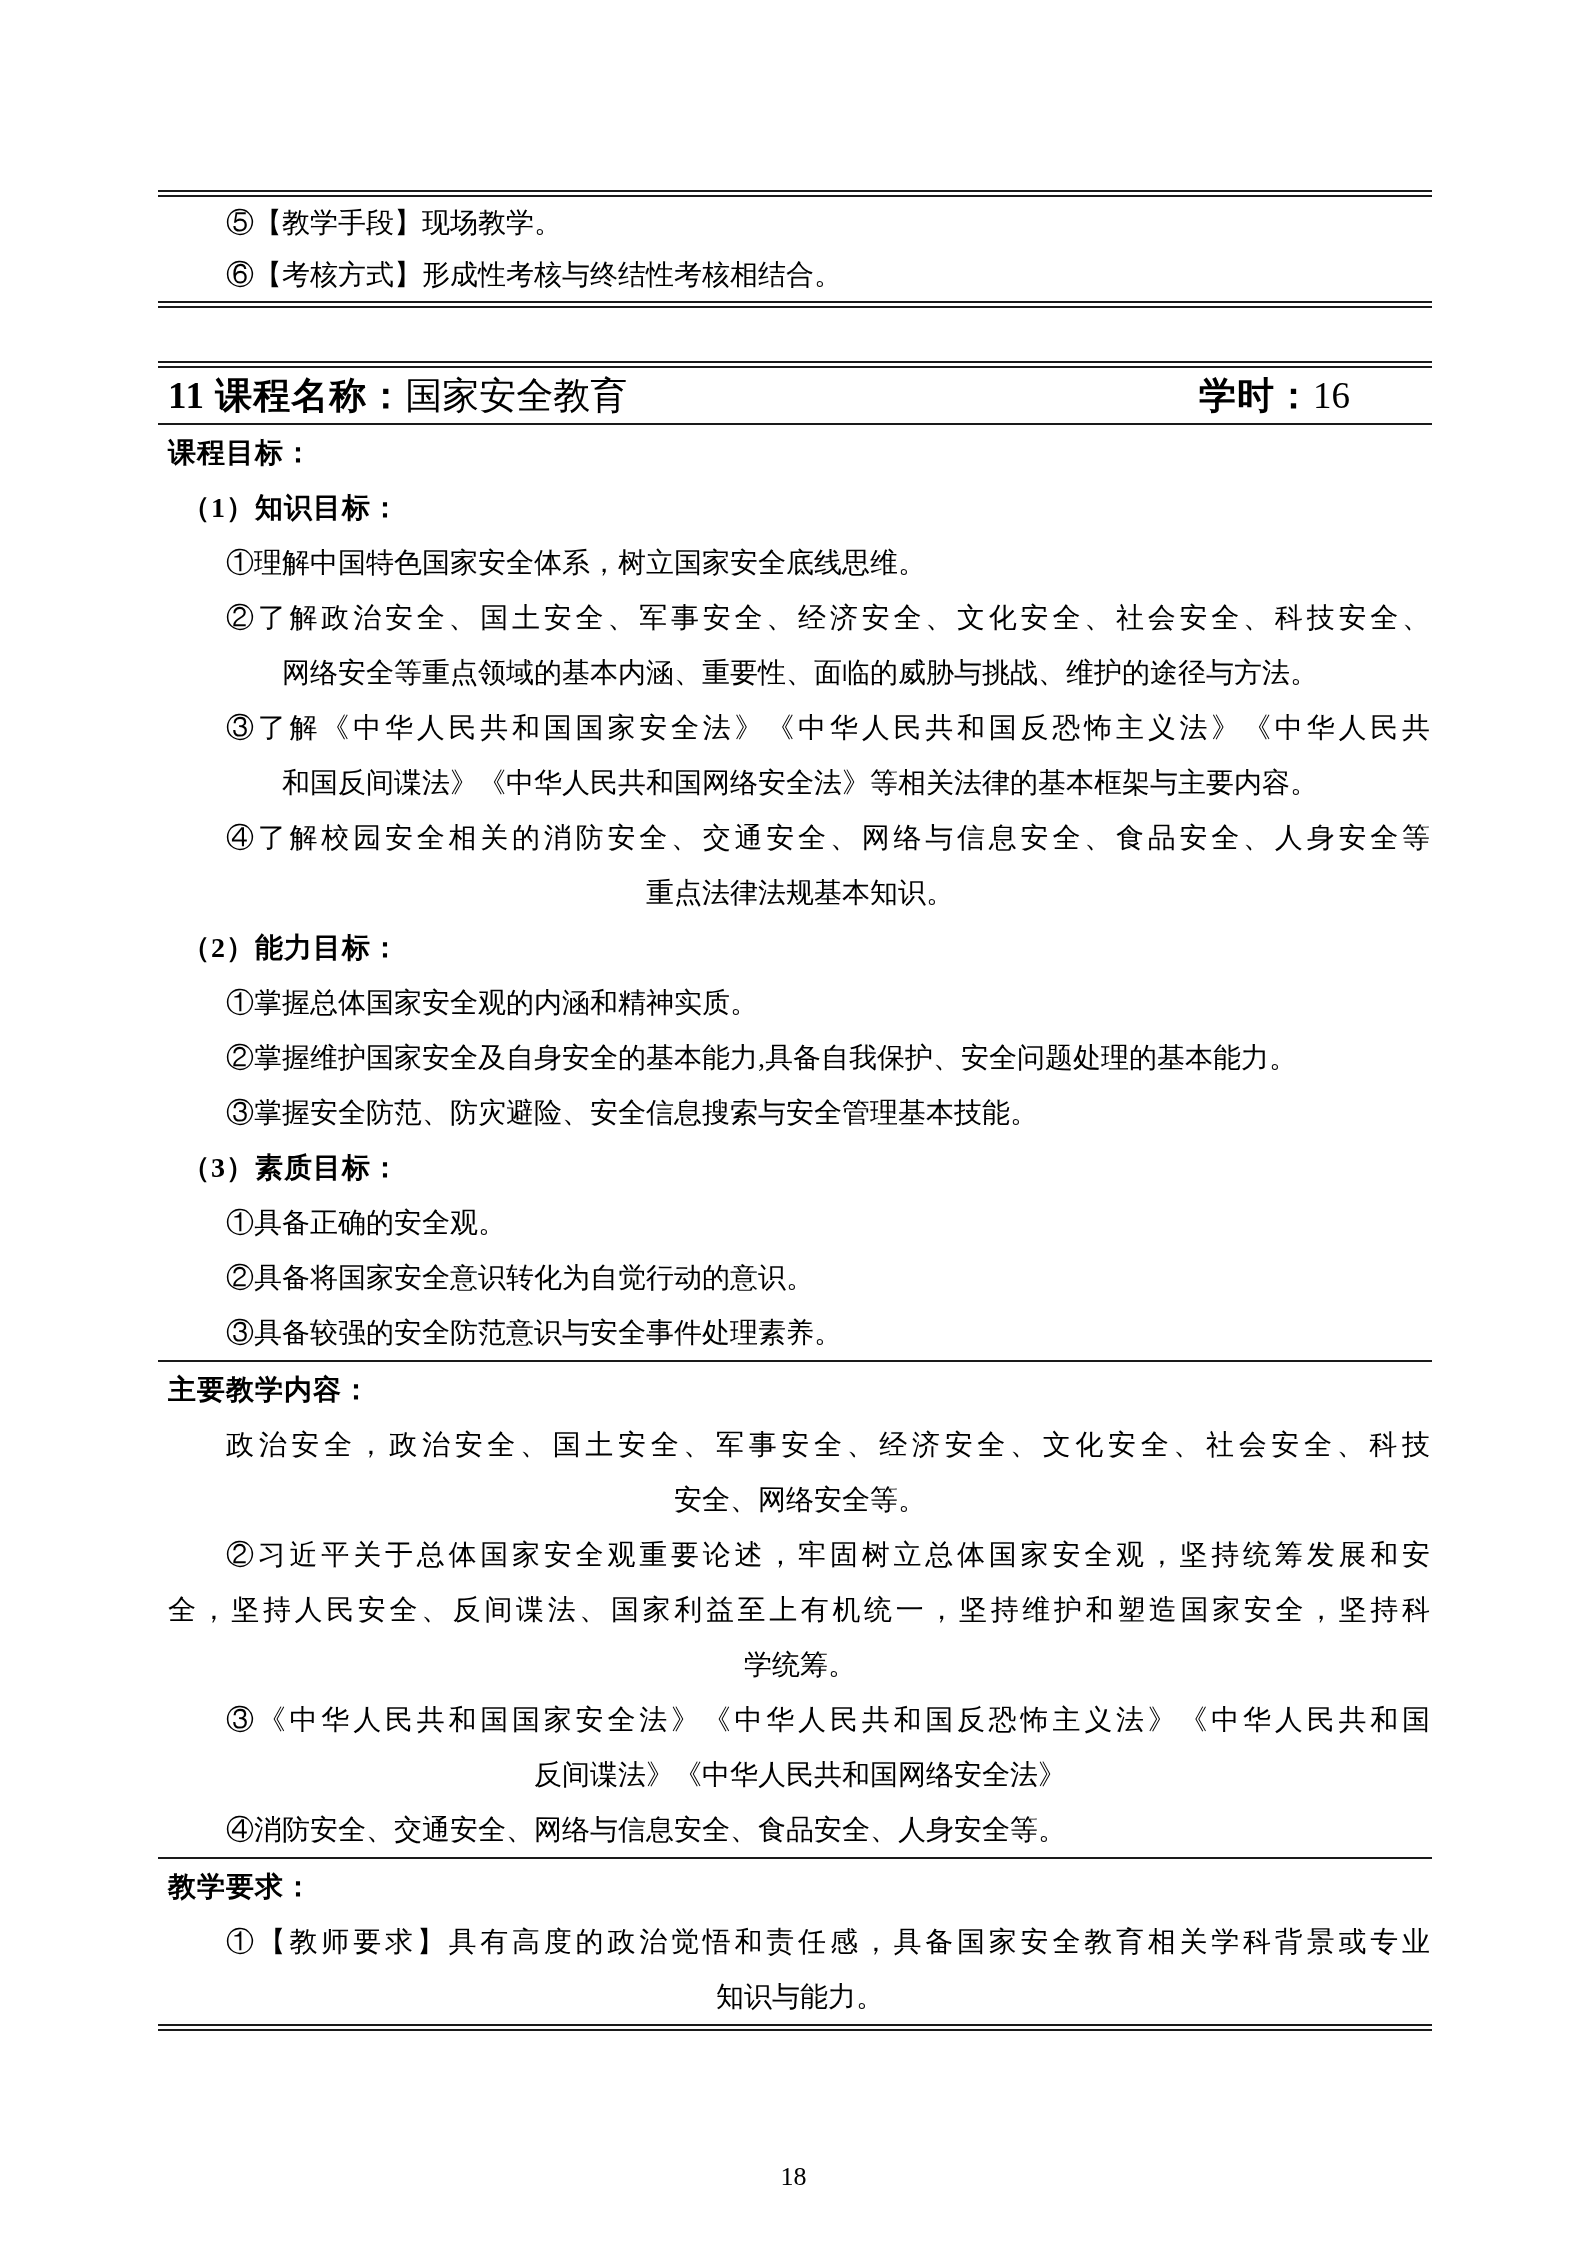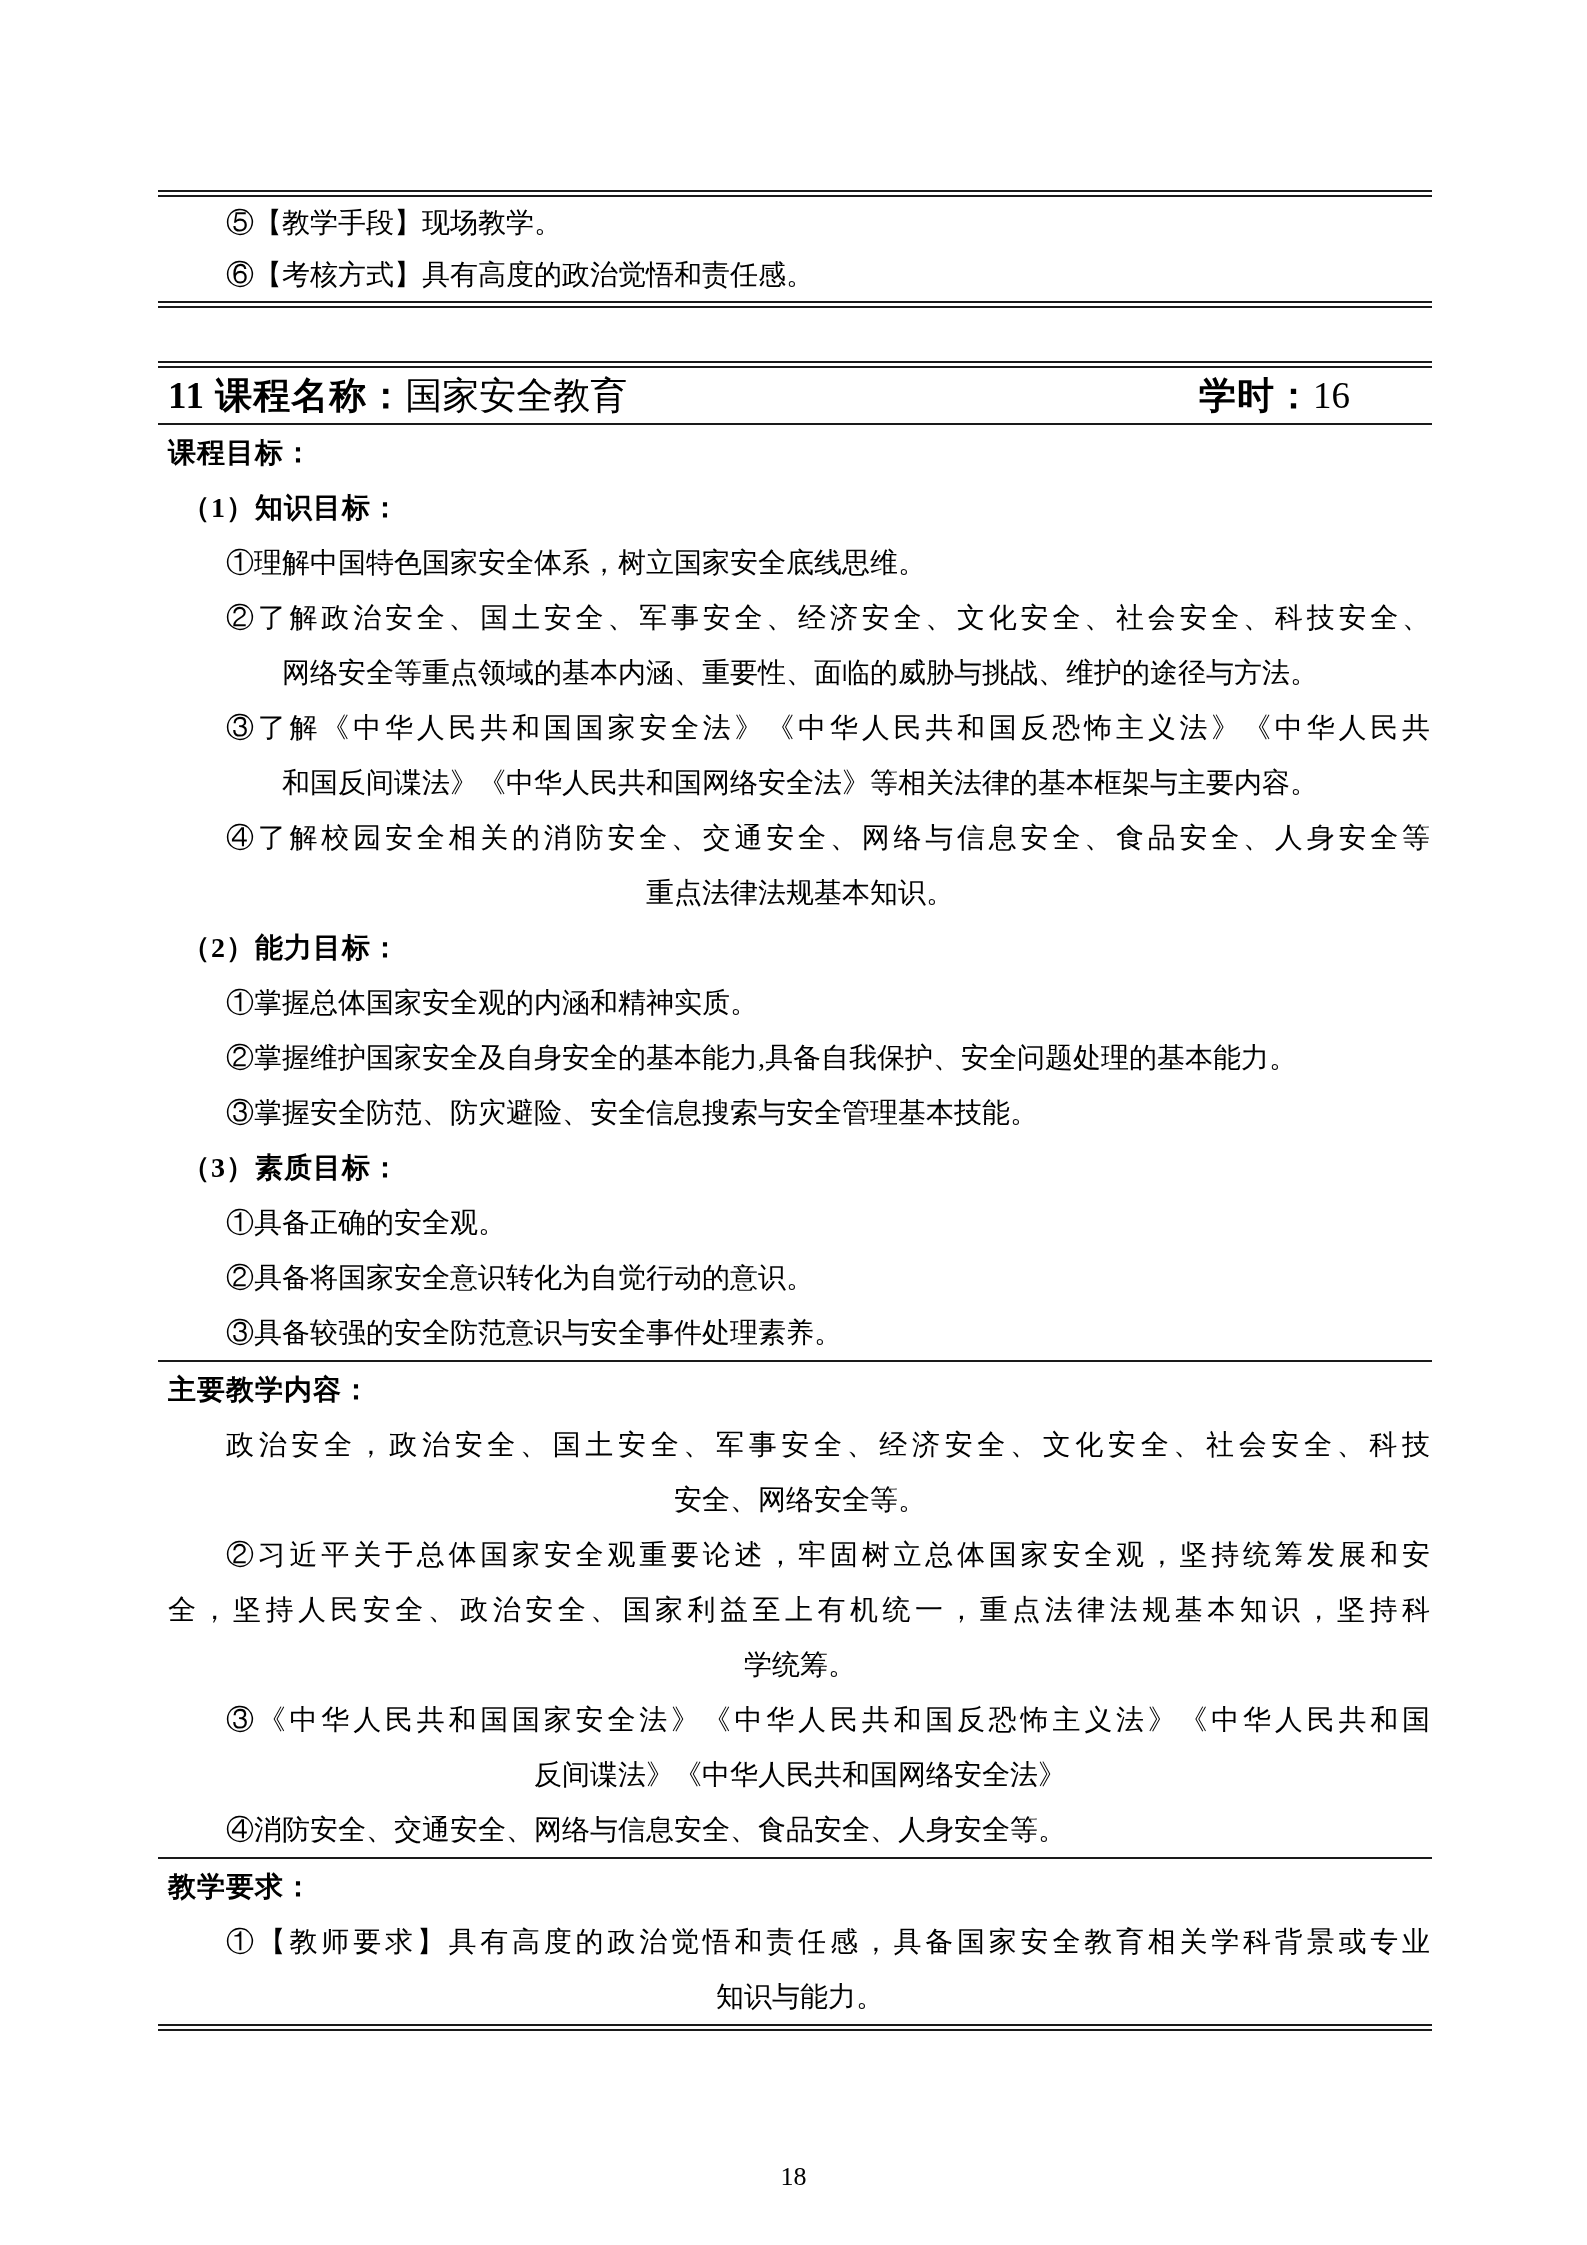--- a/index.html
+++ b/index.html
@@ -79,21 +79,21 @@
 <body>
 
 <div class="page">
   <div class="content">
 
     <div class="spacer-top"></div>
 
     <div class="rule double"></div>
     <div id="prev-rows">
         <div class="prev-row">⑤【教学手段】现场教学。</div>
-        <div class="prev-row">⑥【考核方式】具有高度的政治觉悟和责任感。</div>
+        <div class="prev-row">⑥【考核方式】形成性考核与终结性考核相结合。</div>
       </div>
     <div class="rule double"></div>
 
     <div class="table-gap"></div>
 
     <div class="rule double"></div>
 
     <div class="course-header">
       <div class="left">
         <span class="bold">11 课程名称：</span><span>国家安全教育</span>
@@ -121,21 +121,21 @@
         <div class="line item">③掌握安全防范、防灾避险、安全信息搜索与安全管理基本技能。</div>
         <div class="line subheader">（3）素质目标：</div>
         <div class="line item">①具备正确的安全观。</div>
         <div class="line item">②具备将国家安全意识转化为自觉行动的意识。</div>
         <div class="line item">③具备较强的安全防范意识与安全事件处理素养。</div>
         <div class="rule single"></div>
         <div class="line sec-title">主要教学内容：</div>
         <div class="line item fill">政治安全，政治安全、国土安全、军事安全、经济安全、文化安全、社会安全、科技</div>
         <div class="line cont">安全、网络安全等。</div>
         <div class="line item fill">②习近平关于总体国家安全观重要论述，牢固树立总体国家安全观，坚持统筹发展和安</div>
-        <div class="line cont fill">全，坚持人民安全、政治安全、国家利益至上有机统一，重点法律法规基本知识，坚持科</div>
+        <div class="line cont fill">全，坚持人民安全、反间谍法、国家利益至上有机统一，坚持维护和塑造国家安全，坚持科</div>
         <div class="line cont">学统筹。</div>
         <div class="line item fill">③《中华人民共和国国家安全法》《中华人民共和国反恐怖主义法》《中华人民共和国</div>
         <div class="line cont">反间谍法》《中华人民共和国网络安全法》</div>
         <div class="line item">④消防安全、交通安全、网络与信息安全、食品安全、人身安全等。</div>
         <div class="rule single"></div>
         <div class="line sec-title">教学要求：</div>
         <div class="line item fill">①【教师要求】具有高度的政治觉悟和责任感，具备国家安全教育相关学科背景或专业</div>
         <div class="line cont">知识与能力。</div>
         <div class="rule double"></div>
       </div>

